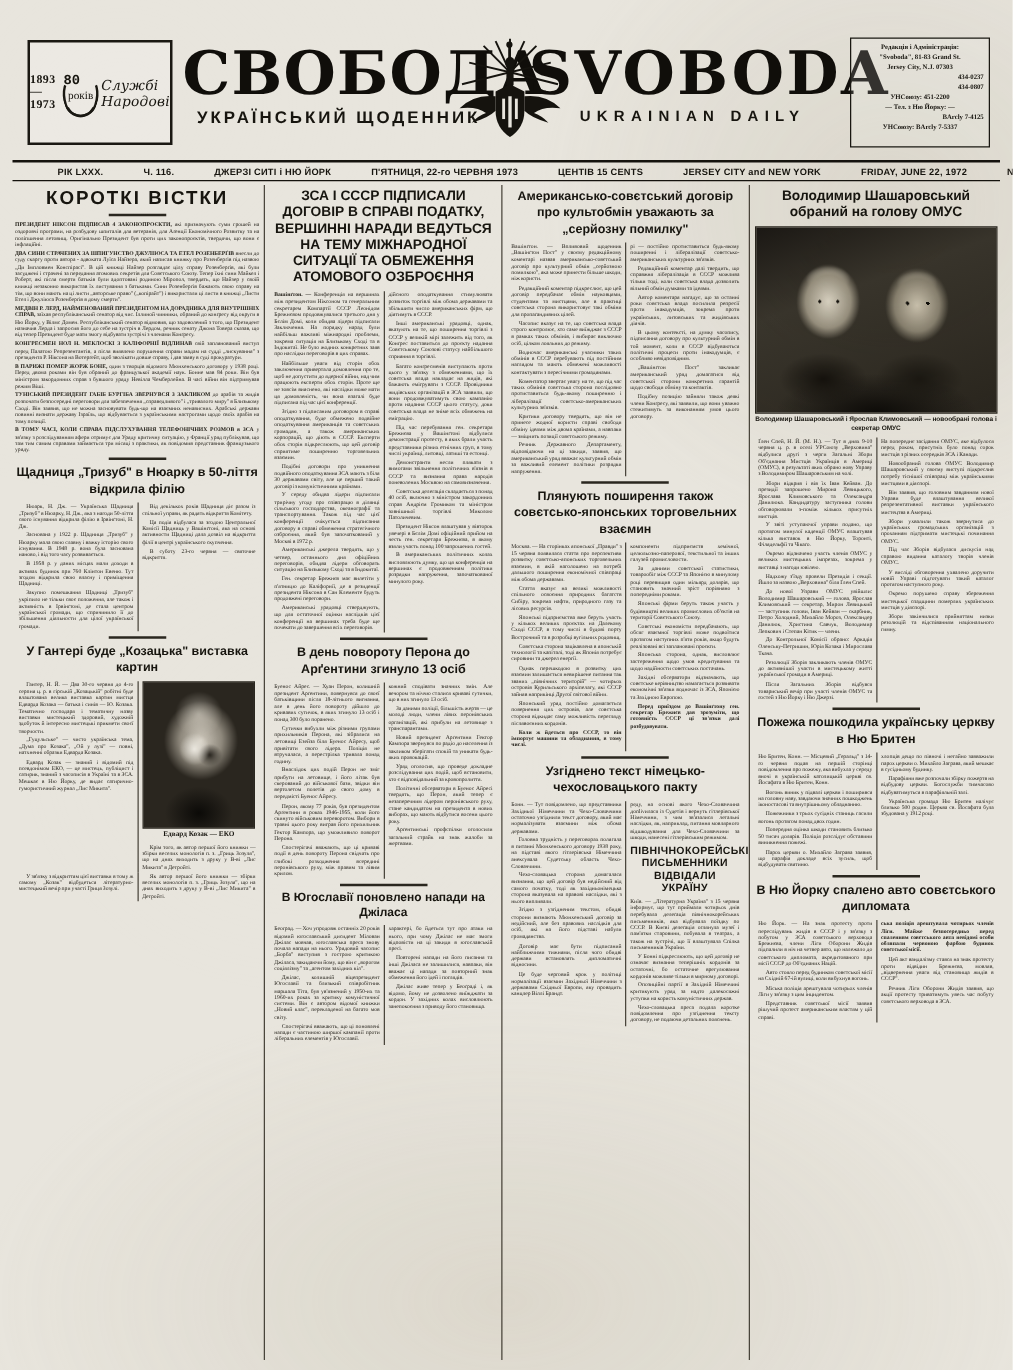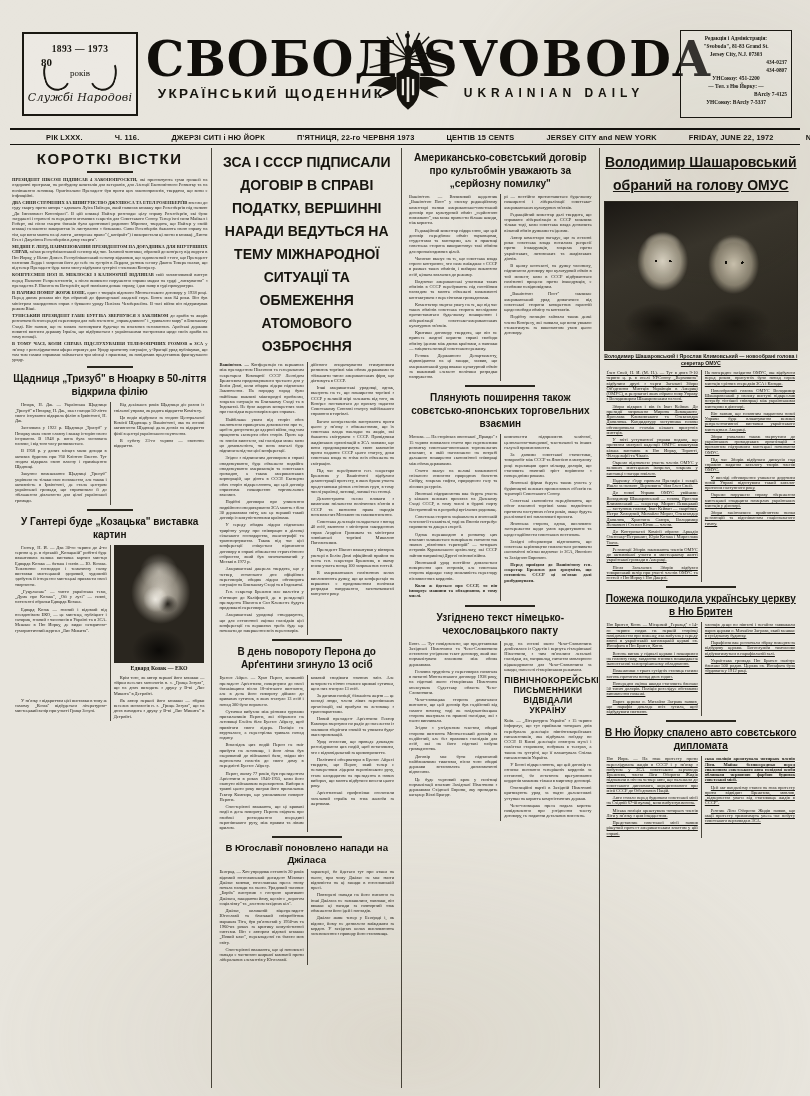--- a/index.html
+++ b/index.html
@@ -21,33 +21,33 @@
       radial-gradient(ellipse 40% 25% at 30% 55%, rgba(255,255,255,.20), transparent 70%);
     mix-blend-mode:multiply;opacity:.75;
   }
   .page{position:absolute;inset:0;padding:0 8px;box-sizing:border-box;}
 
   
   .masthead{position:relative;height:96px;margin-top:30px;}
   .anniv-badge{
     position:absolute;left:14px;top:2px;width:116px;height:84px;
     border:2px solid #1a1812;box-sizing:border-box;
-    display:flex;flex-direction:column;align-items:center;justify-content:center;
+    display:flex;flex-direction:row;align-items:center;justify-content:center;
     background:rgba(255,255,255,.18);
   }
   .anniv-years{font-size:9.5px;font-weight:bold;letter-spacing:.4px;}
   .anniv-wreath{position:relative;width:78px;height:34px;margin-top:1px;}
   .anniv-wreath .lw,.anniv-wreath .rw{
     position:absolute;top:2px;width:22px;height:30px;
     border:2px solid #1a1812;border-radius:50% 50% 50% 50%/60% 60% 40% 40%;
     border-right-color:transparent;border-top-color:transparent;
   }
   .anniv-wreath .lw{left:2px;transform:rotate(-18deg);}
   .anniv-wreath .rw{right:2px;transform:rotate(18deg) scaleX(-1);}
-  .anniv-80{position:absolute;left:0;right:17px;top:1px;text-align:left;font-size:11px;font-weight:bold;}
+  .anniv-80{position:absolute;left:0;right:17px;top:1px;text-align:right;font-size:11px;font-weight:bold;font-family:Liberation Mono, monospace;}
   .anniv-rokiv{position:absolute;left:0;right:0;top:13px;text-align:center;font-size:9px;}
   .anniv-serve{font-family:"DejaVu Serif",serif;font-style:italic;font-size:11px;margin-top:2px;letter-spacing:.2px;}
 
   .title-left{
     position:absolute;left:138px;top:4px;width:250px;text-align:center;
   }
   .title-right{
     position:absolute;left:415px;top:4px;width:262px;text-align:center;
   }
   .big-title{
@@ -81,37 +81,37 @@
     font-size:7.4px;font-weight:bold;letter-spacing:.2px;
     padding:2.5px 6px 2.5px;
   }
   .dateline span{white-space:nowrap;padding-left:32px;}
   .rule-thin{border-top:1.2px solid #15130e;margin:0 2px;}
 
   
   .content{display:flex;margin-top:3px;height:940px;}
   .col{padding:0 4px;box-sizing:border-box;position:relative;}
   .col + .col{border-left:1px solid #4a463c;}
-  .c1{width:206px;} .c2{width:192px;} .c3{width:200px;} .c4{width:206px;text-decoration:underline;}
+  .c1{width:206px;} .c2{width:192px;} .c3{width:200px;} .c4{width:206px;}
   .sub2{display:flex;}
   .subcol{width:50%;padding:0 3px;box-sizing:border-box;}
   .subcol + .subcol{border-left:1px solid #4a463c;}
 
   
   h1.kicker{
     font-family:"Liberation Sans",sans-serif;
     font-weight:bold;font-size:15px;letter-spacing:1.6px;
     text-align:center;margin:2px 0 3px;
   }
   h2.hl{
     font-family:"Liberation Sans",sans-serif;
     font-weight:bold;text-align:center;
     margin:3px 0 4px;line-height:13px;font-size:10px;
   }
-  h2.hl.big{font-size:14px;line-height:23px;}
+  h2.hl.big{font-size:11px;line-height:13px;}
   h2.hl.sm{font-size:9.6px;line-height:11.5px;}
   h3.hl-mini{
     font-family:"Liberation Sans",sans-serif;
     font-weight:bold;text-align:center;font-size:8.4px;line-height:10px;
     margin:3px 0 3px;letter-spacing:.3px;
   }
   .sep{width:46px;height:2px;background:#2a271f;margin:4px auto;}
   .sep.wide{width:70px;}
 
   

